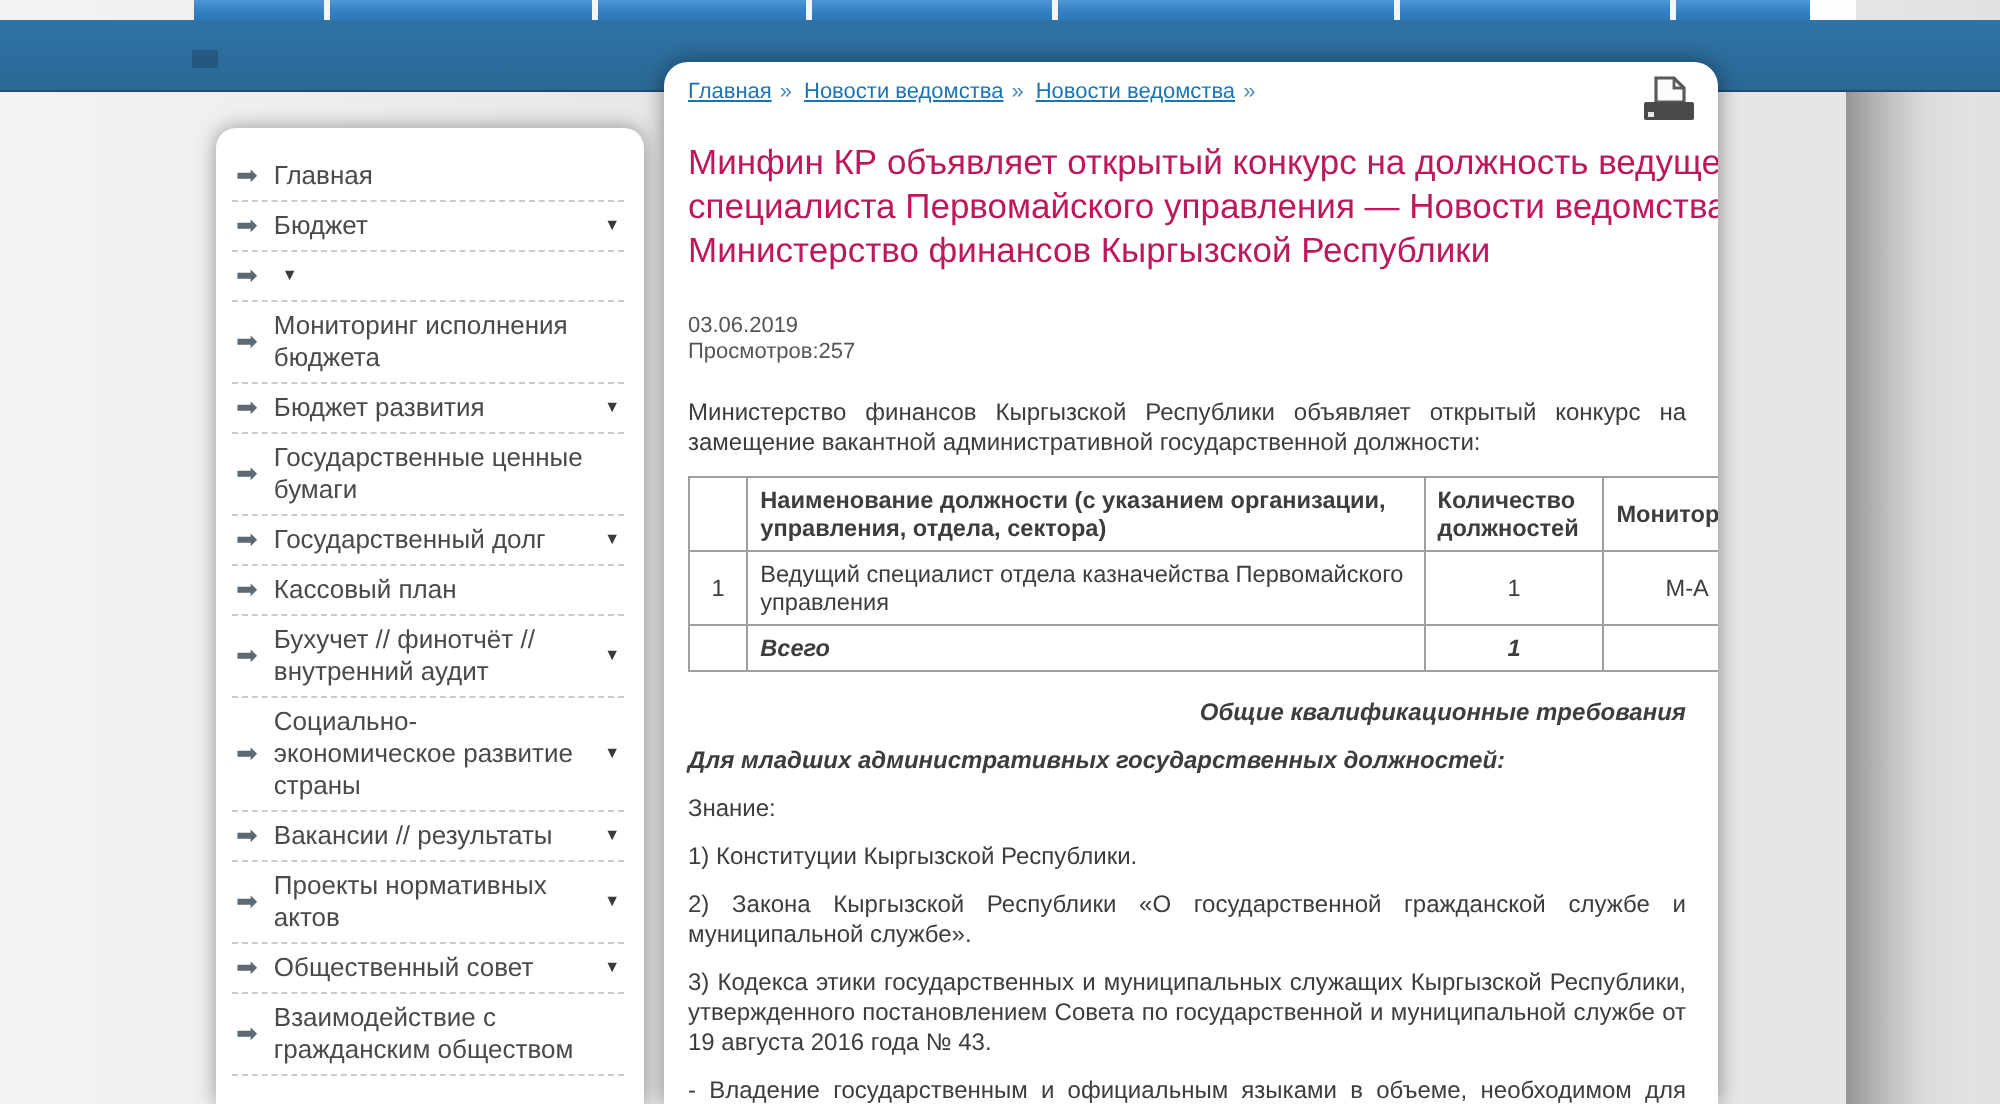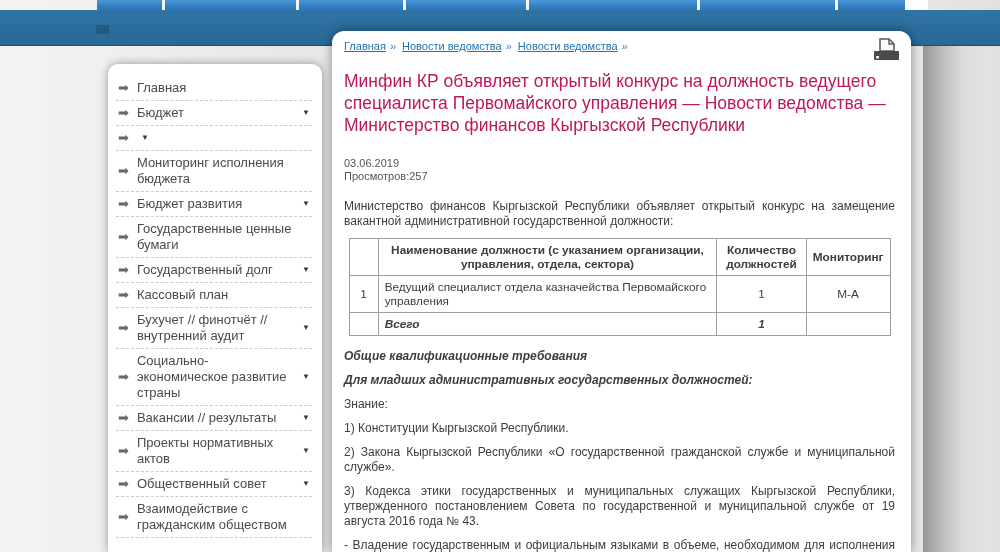--- a/index.html
+++ b/index.html
@@ -26,41 +26,41 @@
   .sidebar { position:absolute; left:108px; top:64px; width:214px; height:488px;
     background:#fff; border-radius:10px 10px 0 0; box-shadow:0 0 10px rgba(0,0,0,.38);
     padding:12px 10px 0 8px; overflow:hidden; z-index:2; }
   .sidebar ul { list-style:none; margin:0; padding:0; }
   .side-item { display:flex; align-items:center; padding:4px 2px; border-bottom:1px dashed #cbcbcb;
     color:#4a4a4a; font-size:13px; line-height:16px; cursor:pointer; }
   .side-item .arrow { color:#5d6a74; font-size:13px; margin-right:8px; flex:0 0 auto; }
   .side-item .lbl { flex:1 1 auto; }
   .side-item .caret { color:#3a3a3a; font-size:8px; margin-left:4px; flex:0 0 auto; }
   
-  .content { position:absolute; left:332px; top:31px; width:579px; height:521px;
+  .content { position:absolute; left:332px; top:31px; width:527px; height:521px;
     background:#fff; border-radius:12px 12px 0 0; box-shadow:0 0 11px rgba(0,0,0,.42);
     padding:7px 16px 0 12px; overflow:hidden; z-index:2; color:#3d3d3d; }
   .breadcrumb { font-size:11px; padding:2px 0 6px 0; }
   .bc-link { color:#1b74b4; text-decoration:underline; margin-right:4px; }
   .bc-sep { color:#4c86b5; margin-right:6px; font-size:11px; }
   .print { position:absolute; top:6px; right:10px; width:30px; height:28px; cursor:pointer; }
   h1.title { font-size:17.5px; line-height:22px; font-weight:400; color:#be185d;
     margin:12px 0 0 0; width:552px; }
   .meta { margin-top:21px; font-size:11px; color:#555; line-height:13px; }
   p.para { font-size:12px; line-height:15px; margin:9px 0; }
   .just { text-align:justify; }
   .intro { margin-top:16px !important; }
   .bold { font-weight:bold;font-style:italic; }
-  .center { text-align:left; }
+  .center { text-align:right; }
   .req-head { font-size:12px; margin:13px 0 10px 0; }
   
   table.vac { border-collapse:collapse; margin:3px auto 0 auto; width:542px;
     font-size:11.8px; color:#3d3d3d; }
   table.vac th, table.vac td { border:1px solid #9f9f9f; padding:4px 6px; vertical-align:middle; }
-  table.vac th { font-weight:bold; text-align:center; line-height:14px; }
+  table.vac th { font-weight:bold; text-align:left; line-height:14px; }
   table.vac td { line-height:14px; }
   td.c, th.c { text-align:center; }
 </style>
 </head>
 <body>
 
 <div class="top-menu">
   <div class="seg" style="width:65px"></div>
   <div class="seg" style="width:131px"></div>
   <div class="seg" style="width:104px"></div>

